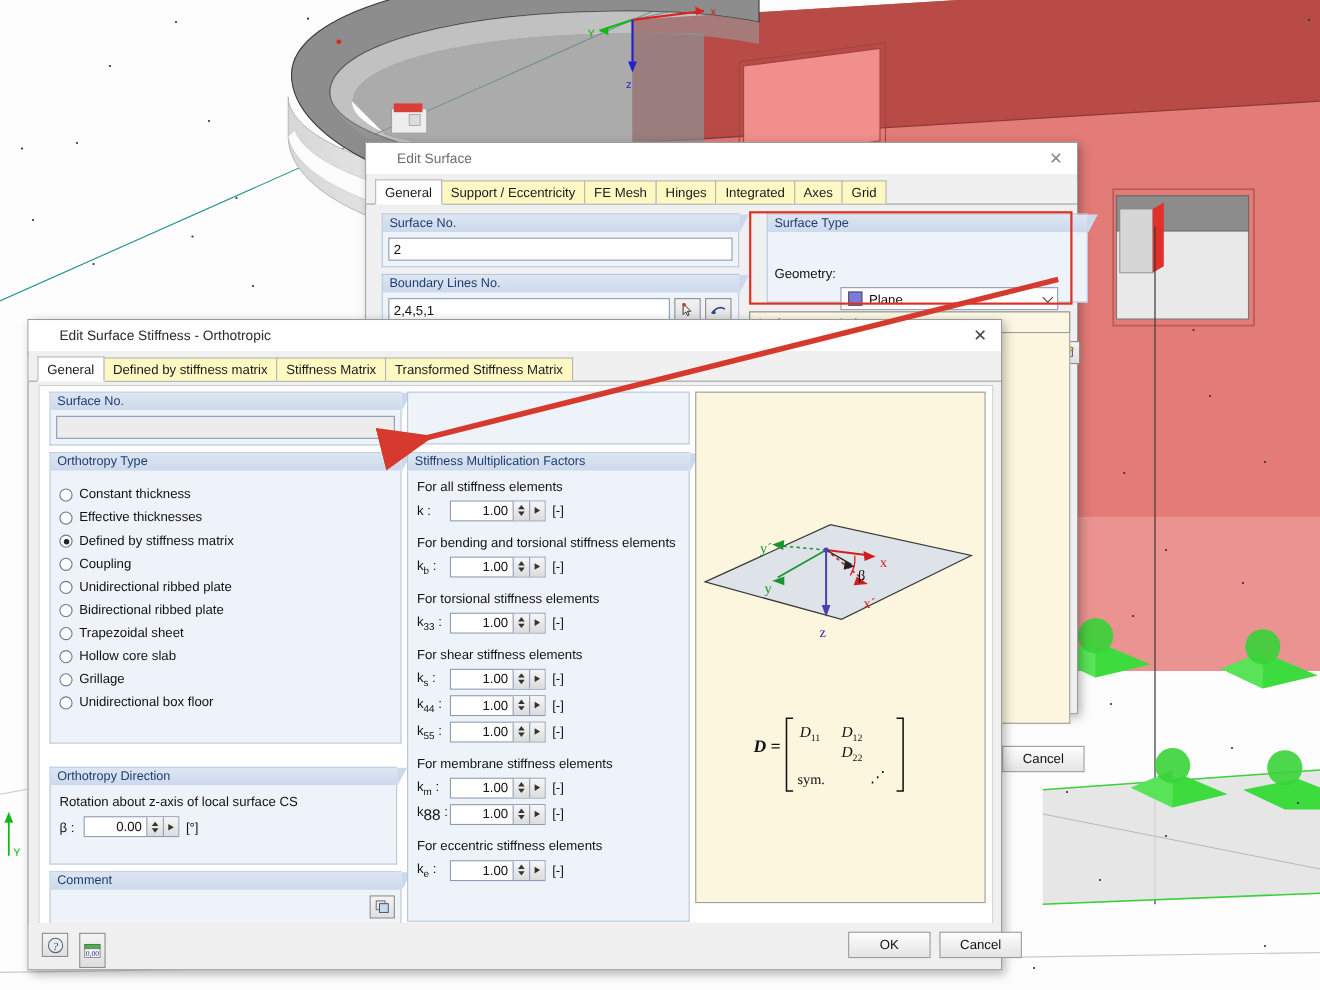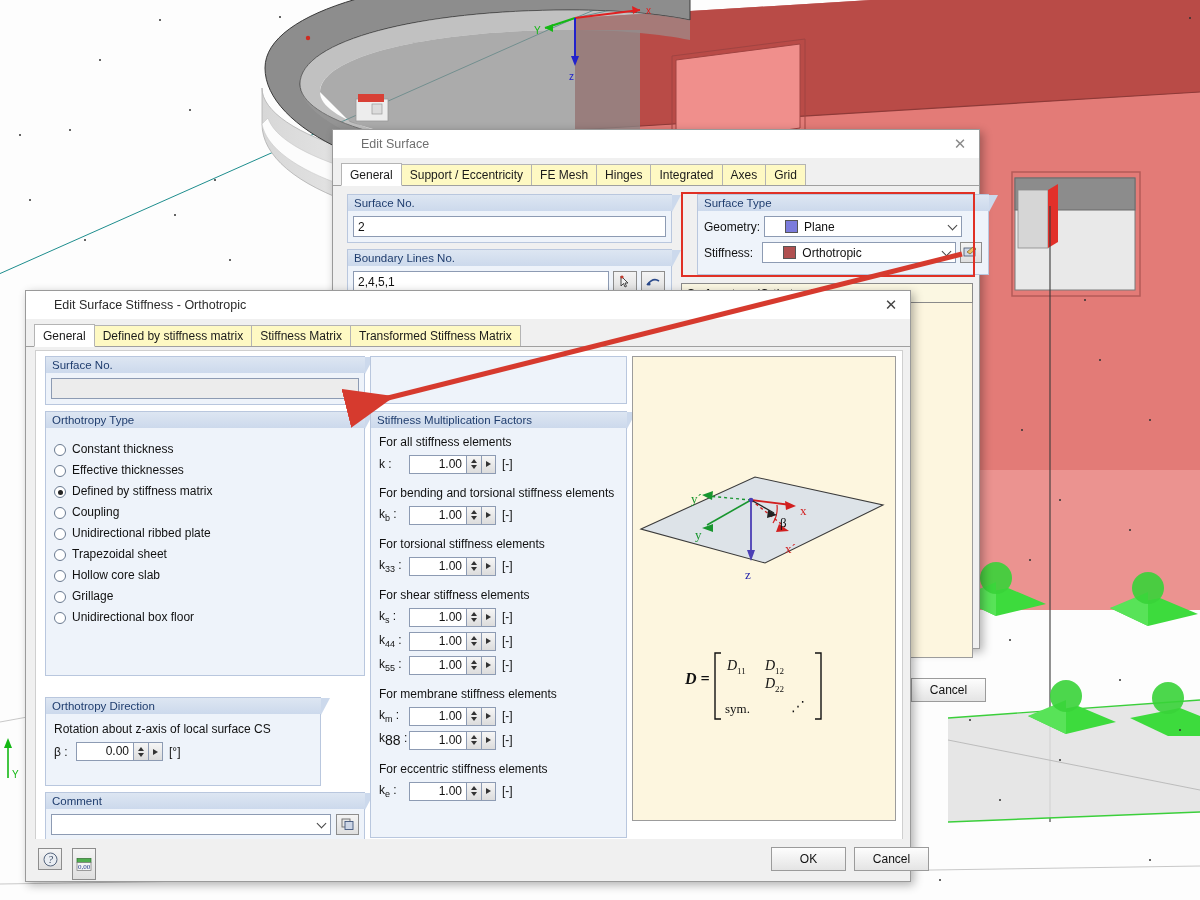--- a/index.html
+++ b/index.html
@@ -156,21 +156,21 @@
     content:""; position: absolute; left: 2.5px; top: 2.5px;
     width: 5px; height: 5px; border-radius: 50%; background: #222;
   }
   .radio-label { font-size: 12px; color: #111; }
 
   .combo {
     position: relative;
     height: 21px; background: #fff;
     border: 1px solid #8d9bb3;
     display: flex; align-items: center;
-    padding-left: 20px; font-size: 12px; color: #111;
+    padding-left: 6px; font-size: 12px; color: #111; margin-top: 45px;
   }
   .combo .swatch { width: 13px; height: 13px; border: 1px solid #555; margin-right: 6px; flex: none; }
   .combo .chev {
     position: absolute; right: 5px; top: 50%;
     width: 7px; height: 7px; margin-top: -5px;
     border-right: 1.5px solid #444; border-bottom: 1.5px solid #444;
     transform: rotate(45deg);
   }
   .iconbtn {
     background: linear-gradient(to bottom,#f4f4f4,#dfdfdf);
@@ -476,38 +476,42 @@
             <div class="radio-row">
               <span class="radio"></span>
               <span class="radio-label">Coupling</span>
             </div>
             <div class="radio-row">
               <span class="radio"></span>
               <span class="radio-label">Unidirectional ribbed plate</span>
             </div>
             <div class="radio-row">
               <span class="radio"></span>
+              <span class="radio-label">Bidirectional ribbed plate</span>
+            </div>
+            <div class="radio-row">
+              <span class="radio"></span>
               <span class="radio-label">Trapezoidal sheet</span>
             </div>
             <div class="radio-row">
               <span class="radio"></span>
               <span class="radio-label">Hollow core slab</span>
             </div>
             <div class="radio-row">
               <span class="radio"></span>
               <span class="radio-label">Grillage</span>
             </div>
             <div class="radio-row">
               <span class="radio"></span>
               <span class="radio-label">Unidirectional box floor</span>
             </div>
           </div>
       </div>
 
-      <div class="group" style="left:9px; top:346px; width:276px;">
+      <div class="group" style="left:9px; top:346px; width:316px;">
         <div class="group-hdr">Orthotropy Direction</div>
         <div class="group-body" style="height:72px; padding:8px 8px;">
           <div class="fldlabel" style="margin-bottom:6px;">Rotation about z-axis of local surface CS</div>
           <div style="display:flex; align-items:center;">
             <span class="fldlabel" style="width:22px;">β :</span>
             <div class="spin">
               <div class="val">0.00</div>
               <div class="btns">
                 <div class="updown">
                     <i class="up"></i>

